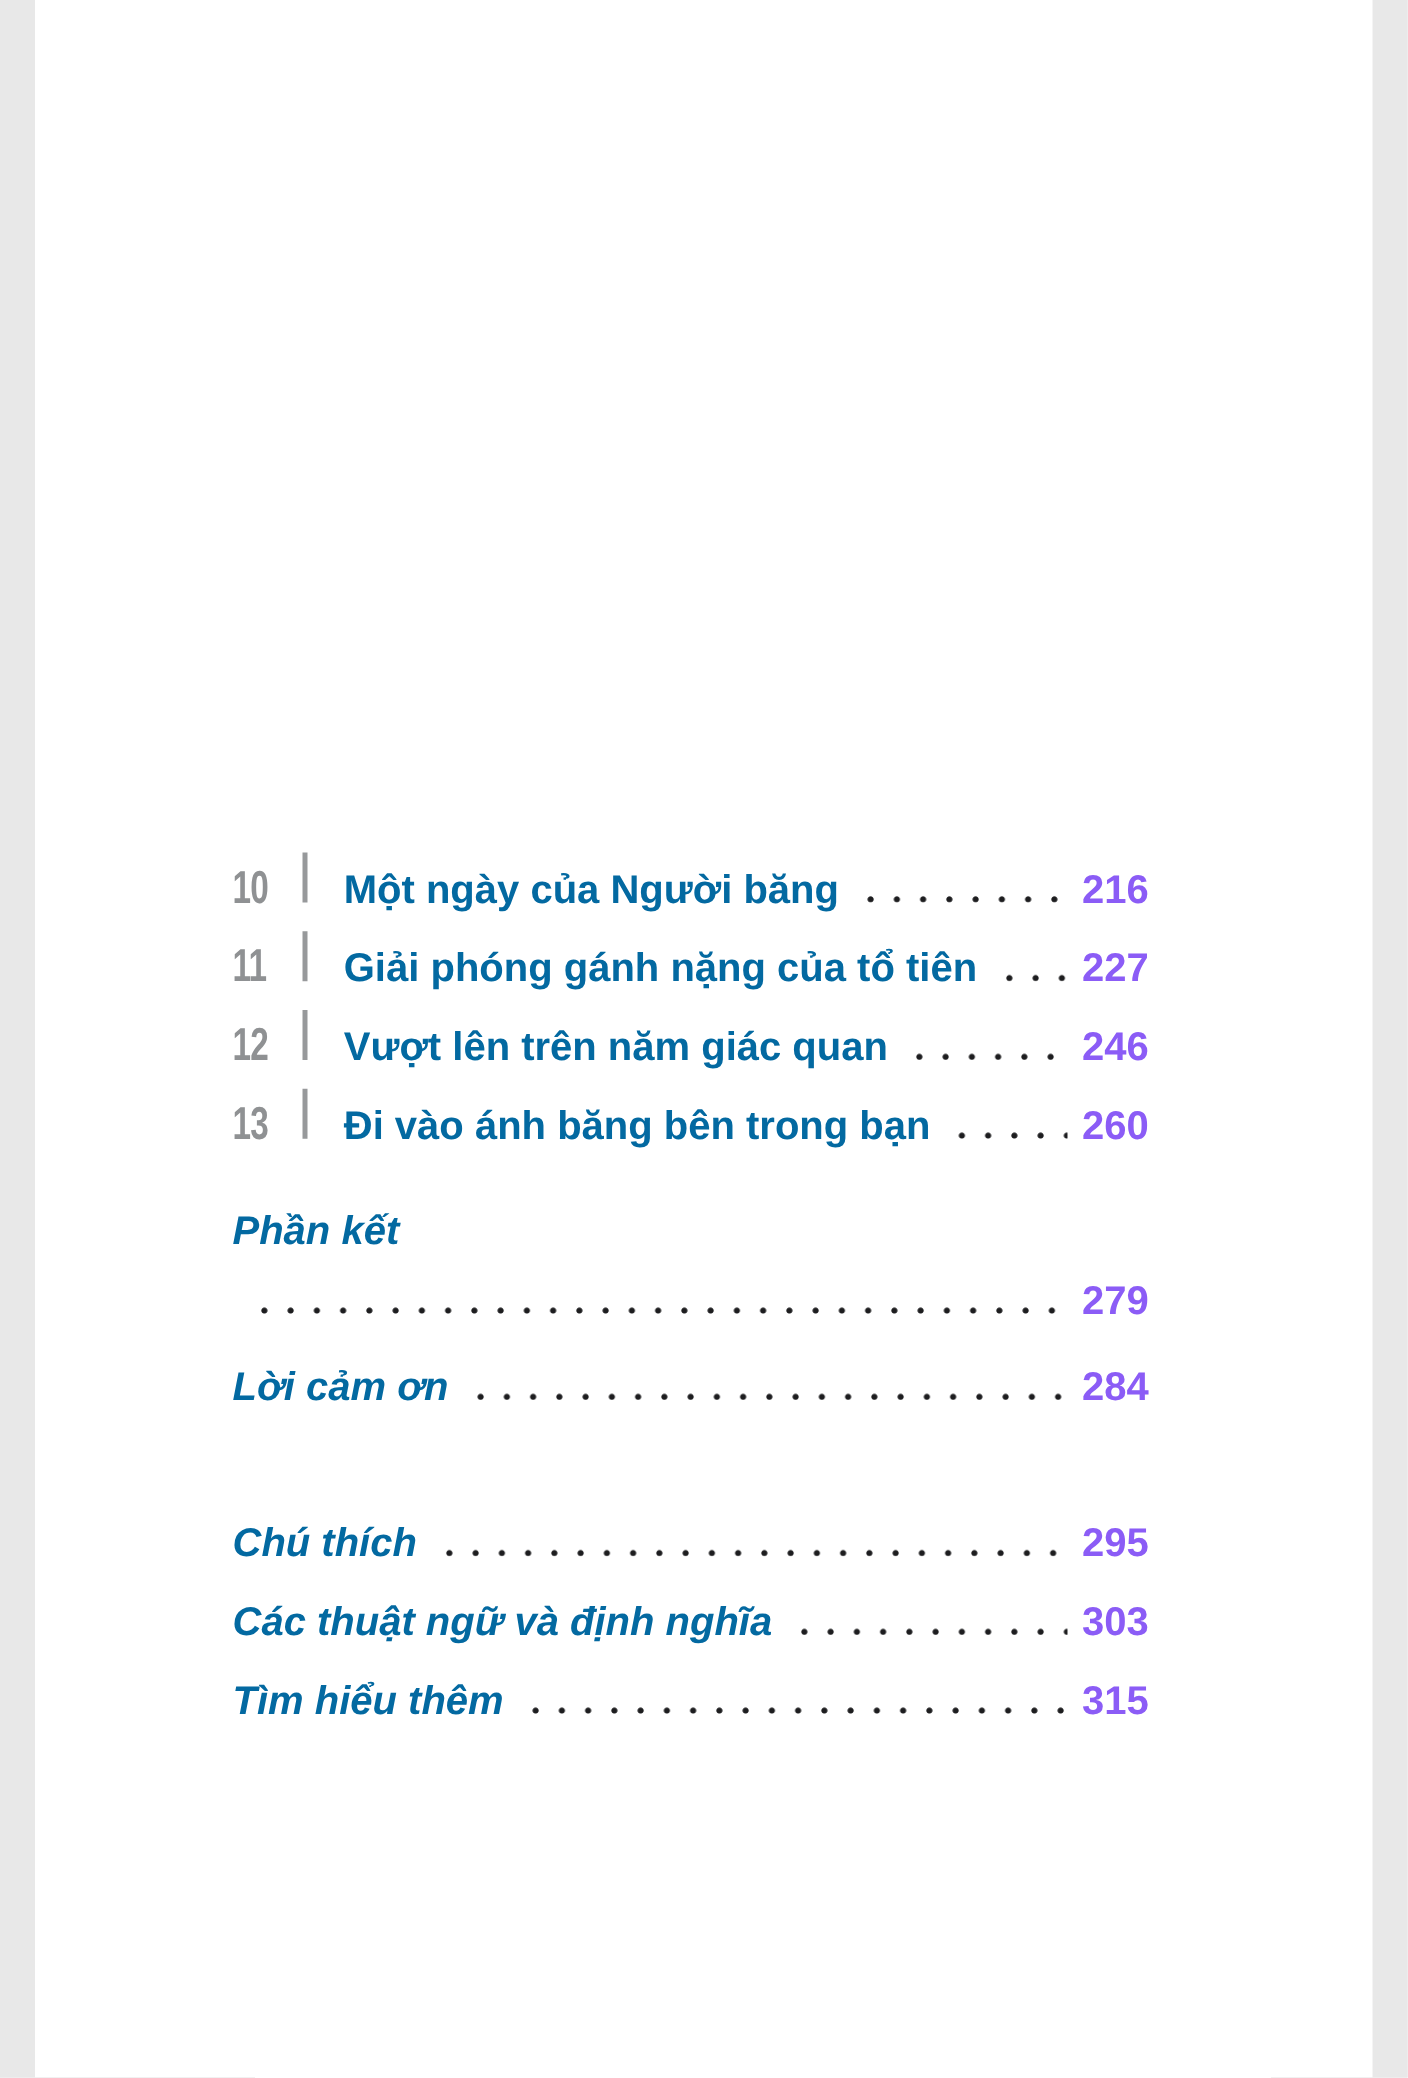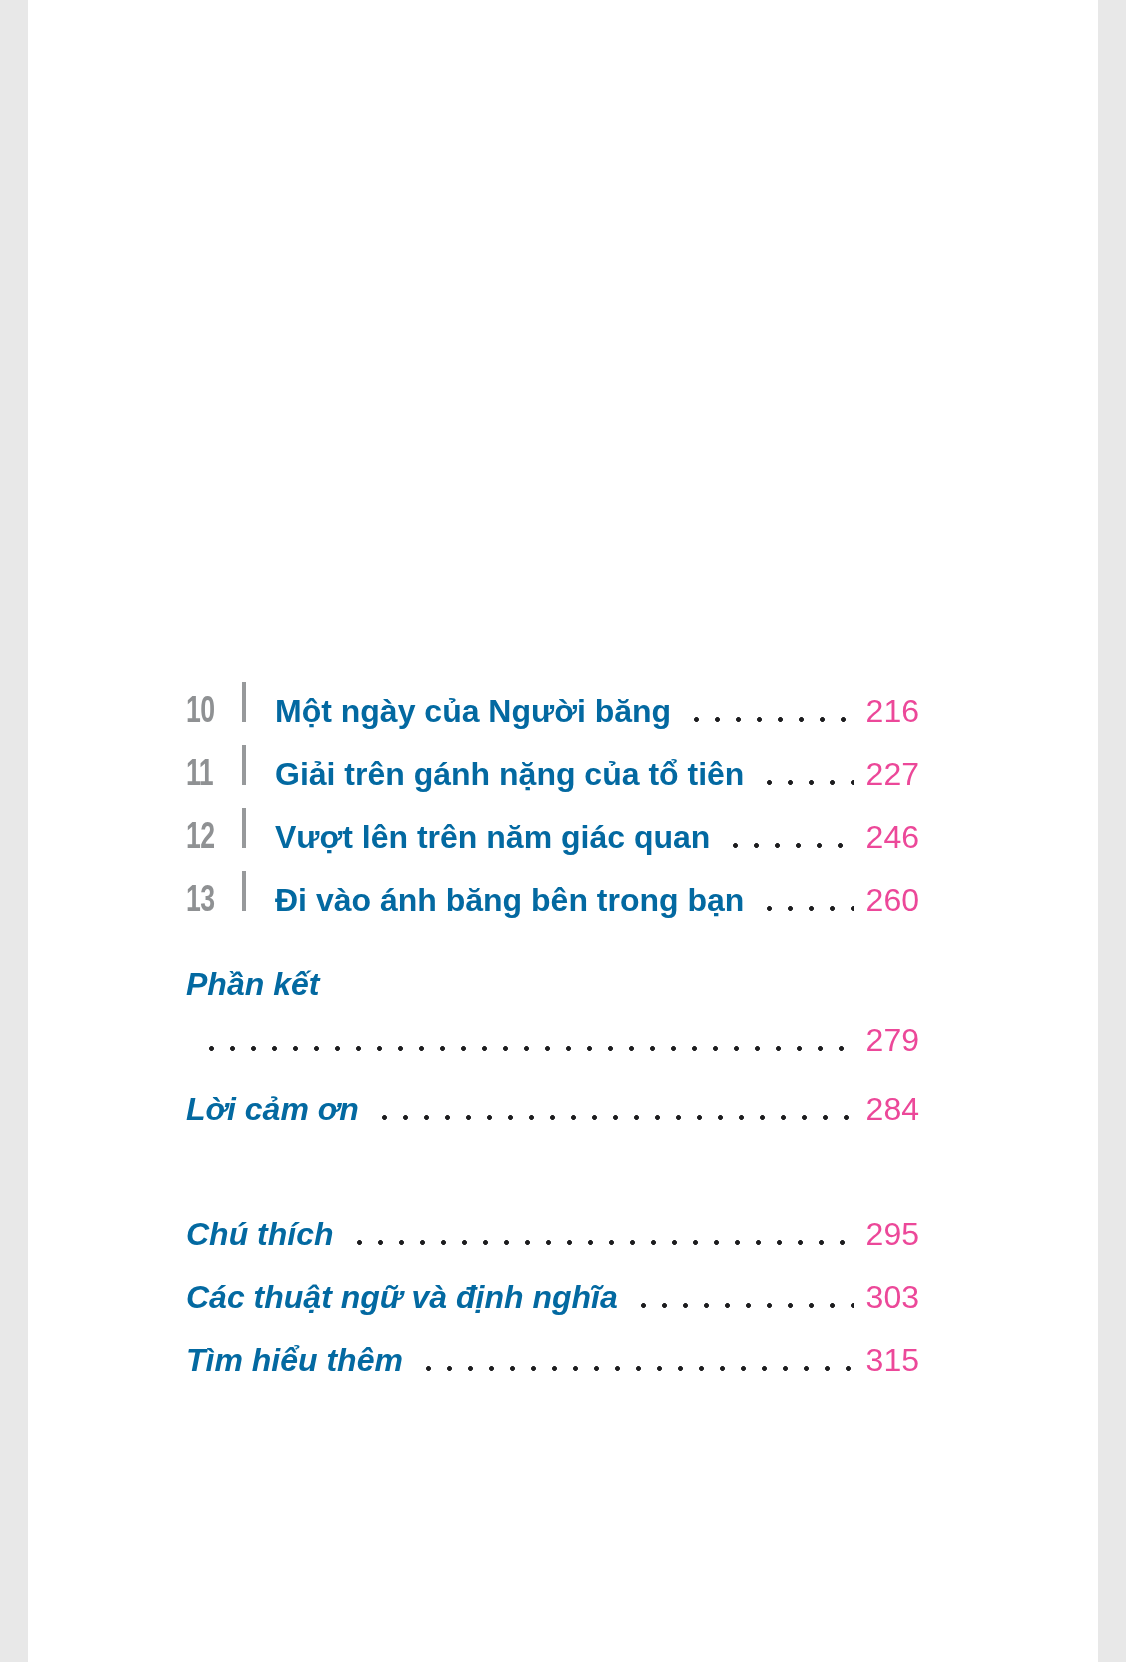--- a/index.html
+++ b/index.html
@@ -75,41 +75,41 @@
     background-image: radial-gradient(circle, #1d1d1f 2.1px, rgba(0,0,0,0) 2.8px);
     background-size: 21px 7px;
     background-position: 7px 1px;
     background-repeat: repeat-x;
   }
   .pnum {
     flex: 0 0 auto;
     min-width: 52px;
     text-align: right;
     font-size: 32px;
-    font-weight: 400;
-    color: #ec4899;
+    font-weight: 700;
+    color: #8b5cf6;
   }
 </style>
 </head>
 <body>
 
 <div class="page">
 
   <div class="row chapter r0">
     <span class="chnum">10</span>
     <span class="chbar"></span>
     <span class="title">Một ngày của Người băng</span>
     <span class="dots"></span>
     <span class="pnum">216</span>
   </div>
 
   <div class="row chapter r1">
     <span class="chnum">11</span>
     <span class="chbar"></span>
-    <span class="title">Giải trên gánh nặng của tổ tiên</span>
+    <span class="title">Giải phóng gánh nặng của tổ tiên</span>
     <span class="dots"></span>
     <span class="pnum">227</span>
   </div>
 
   <div class="row chapter r2">
     <span class="chnum">12</span>
     <span class="chbar"></span>
     <span class="title">Vượt lên trên năm giác quan</span>
     <span class="dots"></span>
     <span class="pnum">246</span>

